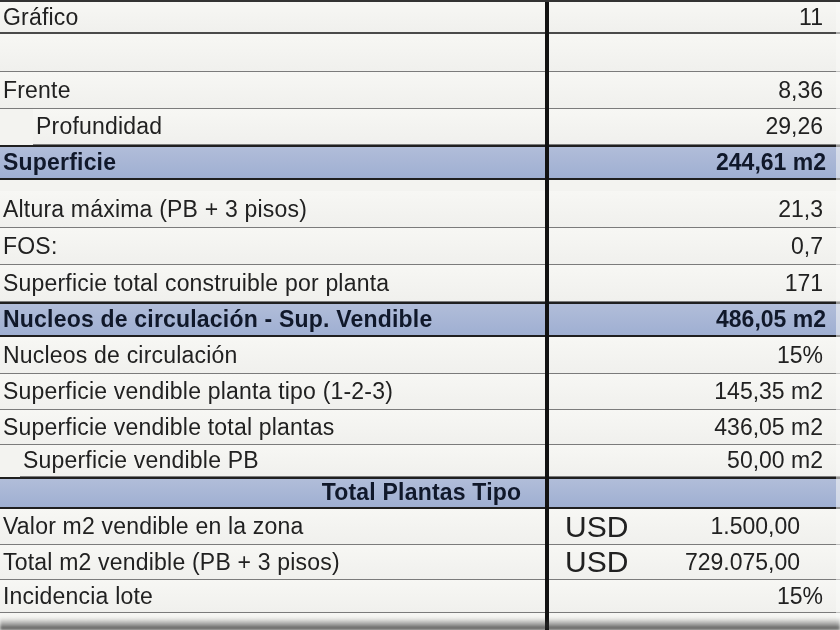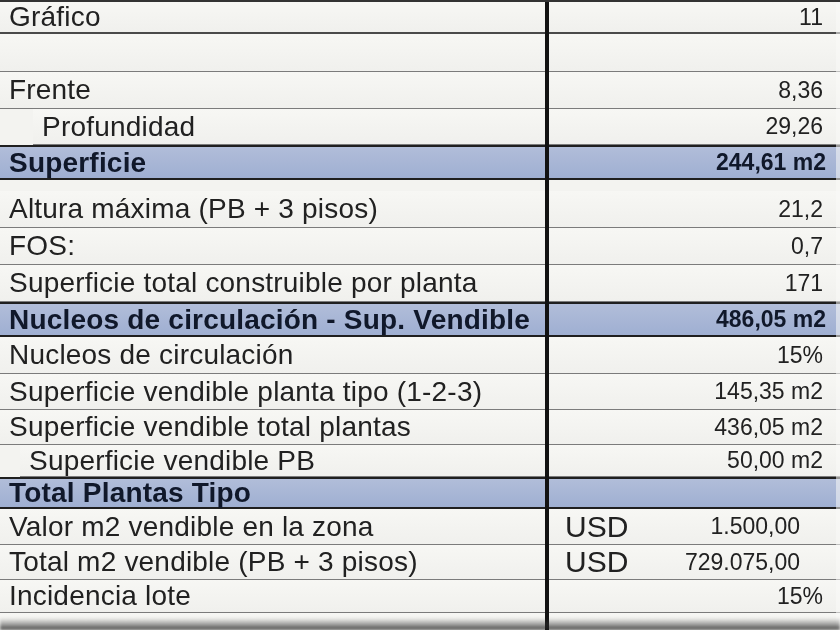--- a/index.html
+++ b/index.html
@@ -37,22 +37,22 @@
     border-top: 2px solid #1f1f1f;
     border-bottom: 2px solid #1f1f1f;
   }
   .row.last {
     border-bottom: none;
     flex: 1 1 auto;
   }
   .cell-label {
     flex: 0 0 545px;
     box-sizing: border-box;
-    padding-left: 9px;
-    font-size: 28px;
+    padding-left: 3px;
+    font-size: 23px;
     color: #212121;
     letter-spacing: 0.2px;
     white-space: nowrap;
     overflow: hidden;
   }
   .row.header .cell-label {
     font-weight: bold;
     color: #10182a;
   }
   .cell-right {
@@ -155,21 +155,21 @@
     <div class="cell-label">Superficie</div>
     <div class="cell-right">
 
       <span class="value">244,61 m2</span>
     </div>
   </div>
     <div class="row" style="height: 37px; margin-top: 11px;">
     <div class="cell-label">Altura máxima (PB + 3 pisos)</div>
     <div class="cell-right">
 
-      <span class="value">21,2</span>
+      <span class="value">21,3</span>
     </div>
   </div>
     <div class="row" style="height: 37px;">
     <div class="cell-label">FOS:</div>
     <div class="cell-right">
 
       <span class="value">0,7</span>
     </div>
   </div>
     <div class="row" style="height: 37px;">
@@ -207,21 +207,21 @@
       <span class="value">436,05 m2</span>
     </div>
   </div>
     <div class="row" style="height: 32px; margin-left: 20px;">
     <div class="cell-label">Superficie vendible PB</div>
     <div class="cell-right">
 
       <span class="value">50,00 m2</span>
     </div>
   </div>
-    <div class="row header" style="height: 32px;">
+    <div class="row header" style="height: 32px; flex-direction: column;">
     <div class="cell-label">Total Plantas Tipo</div>
     <div class="cell-right">
 
       <span class="value"></span>
     </div>
   </div>
     <div class="row has-currency" style="height: 36px;">
     <div class="cell-label">Valor m2 vendible en la zona</div>
     <div class="cell-right">
       <span class="currency">USD</span>

